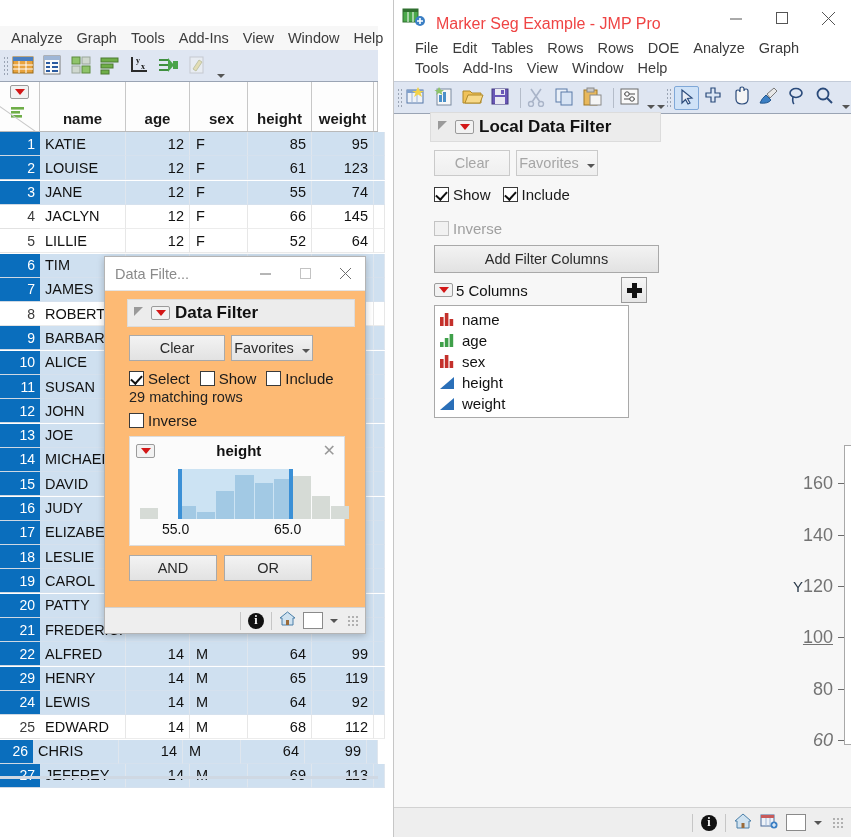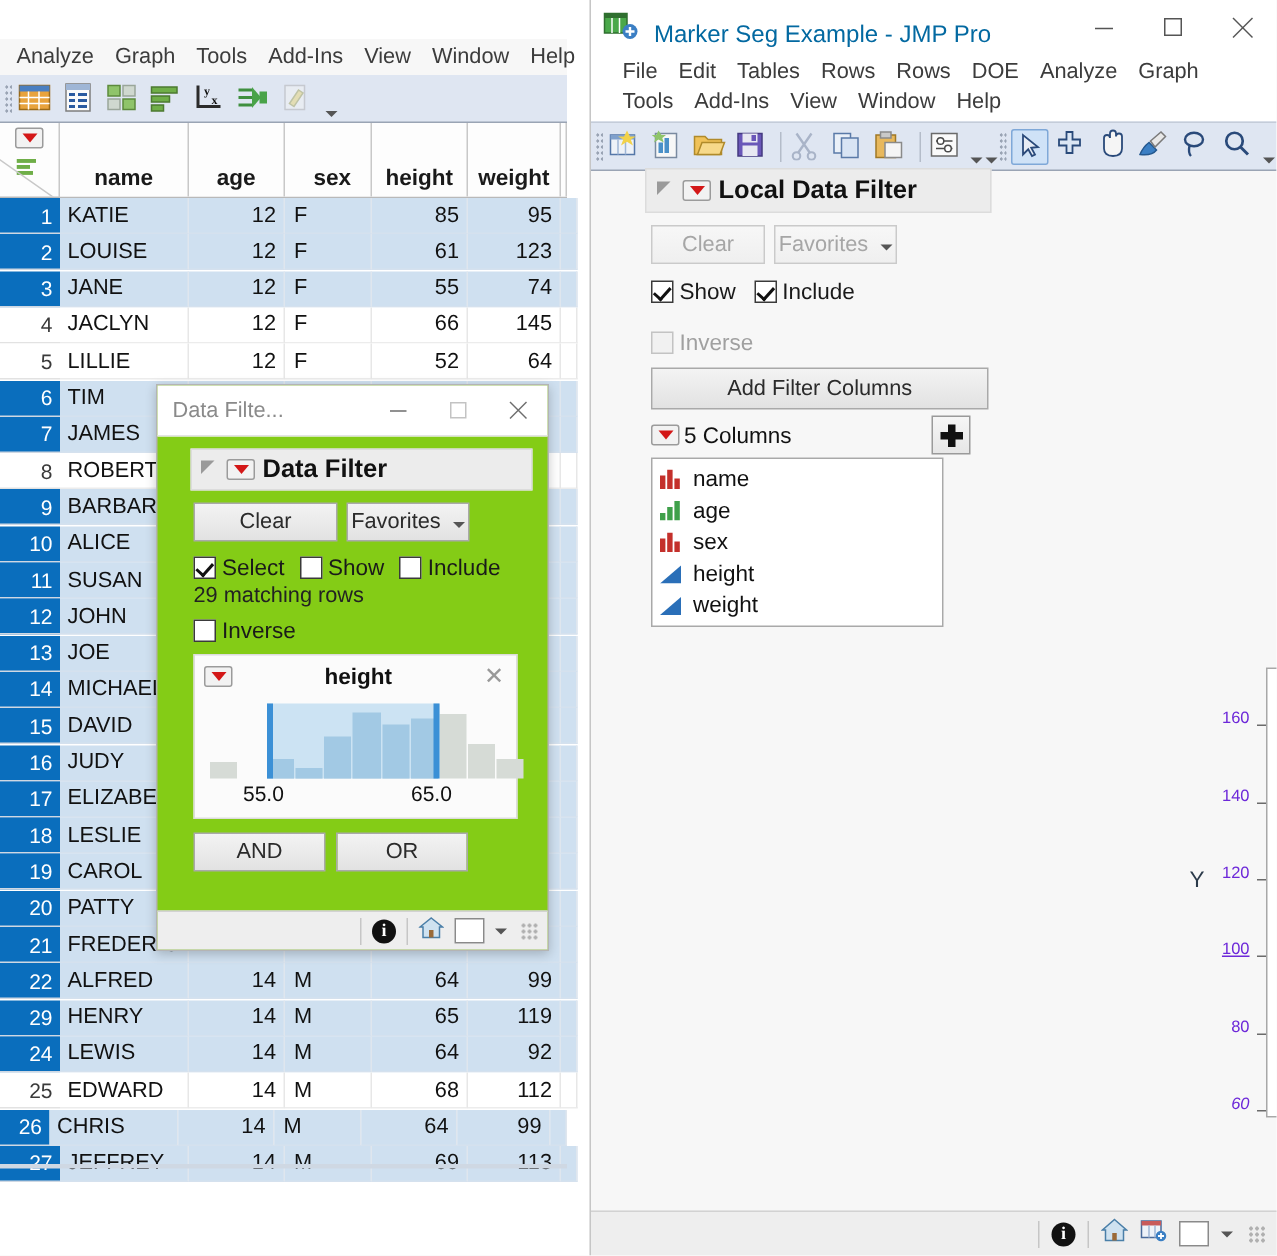--- a/index.html
+++ b/index.html
@@ -77,21 +77,21 @@
   .c-age  { width:64px; flex:0 0 64px; justify-content:flex-end; }
   .c-sex  { width:58px; flex:0 0 58px; justify-content:flex-start; padding-left:6px; }
   .c-hei  { width:64px; flex:0 0 64px; justify-content:flex-end; }
   .c-wei  { width:62px; flex:0 0 62px; justify-content:flex-end; }
   .c-pad  { flex:1 1 auto; }
   #dt-bottomline { position:absolute; left:0; top:776px; width:378px; height:3px; background:#cfd8e3; }
 
   
   #df-win {
     position:absolute; left:104px; top:256px; width:262px; height:378px;
-    background:#84cc16; border:1px solid #b4b4b4;
+    background:#fdba74; border:1px solid #b4b4b4;
     box-shadow:0 2px 7px rgba(0,0,0,.22);
   }
   #df-title { height:34px; background:#ffffff; display:flex; align-items:center;
      border-bottom:1px solid #e4e4e4; }
   #df-title .t { font-size:14.5px; color:#8a8a8a; padding-left:10px; flex:1 1 auto; }
   .wbtn { width:40px; height:32px; display:flex; align-items:center; justify-content:center; color:#6d6d6d; }
   #df-body { padding:8px 10px 0 10px; }
   .panelhead {
     display:flex; align-items:center; gap:5px; background:#ececec; border:1px solid #dcdcdc;
     padding:3px 6px; margin-left:12px;
@@ -131,21 +131,21 @@
     border-top:1px solid #d2d2d2; display:flex; align-items:center; justify-content:flex-end; gap:7px;
     padding-right:6px;
   }
 
   
   #jmp-win {
     position:absolute; left:393px; top:0; width:458px; height:837px;
     background:#f7f7f7; border-left:1px solid #c6c6c6;
   }
   #jmp-title { height:36px; background:#ffffff; display:flex; align-items:center; }
-  #jmp-title .tx { font-size:16px; color:#0369a1; padding-left:8px; flex:1 1 auto; white-space:nowrap;margin-top:12px; }
+  #jmp-title .tx { font-size:16px; color:#ef4444; padding-left:8px; flex:1 1 auto; white-space:nowrap;margin-top:12px; }
   #jmp-title .wb { width:46px; height:36px; display:flex; align-items:center; justify-content:center; color:#555; }
   #jmp-menu { padding:2px 0 3px 14px; background:#ffffff; }
   #jmp-menu .row { display:flex; }
   #jmp-menu .mi { font-size:14.5px; color:#3c3c3c; padding:2px 7px; white-space:nowrap; }
   #jmp-toolbar {
     height:33px; background:#dfe6f2; border-top:1px solid #c4ccd9; border-bottom:1px solid #9aa4b4;
     display:flex; align-items:center; padding-left:3px;
   }
   #jmp-toolbar .grip { width:5px; height:20px; margin-right:3px; flex:0 0 5px;
     background-image: radial-gradient(#9aa4b4 40%, transparent 41%); background-size:3px 4px; }
@@ -165,21 +165,21 @@
              display:flex; align-items:center; justify-content:center; }
   .plusbtn .p { position:relative; width:15px; height:15px; }
   .plusbtn .p:before, .plusbtn .p:after { content:""; position:absolute; background:#111; }
   .plusbtn .p:before { left:5px; top:0; width:5px; height:15px; }
   .plusbtn .p:after { left:0; top:5px; width:15px; height:5px; }
 
   
   #plotwrap { position:absolute; left:2px; top:432px; width:456px; height:360px; }
   #plotframe { position:absolute; left:448px; top:13px; width:382px; height:300px;
                border:1px solid #a8a8a8; background:#ffffff; }
-  .ytick { position:absolute; right:0; font-size:11px; color:#6d28d9; text-align:right; }
+  .ytick { position:absolute; right:0; font-size:18px; color:#737373; text-align:right; }
   .ytickmark { position:absolute; width:6px; height:1px; background:#6b6b6b; }
   #ylabel { position:absolute; left:399px; top:578px; font-size:15px; color:#2b3a4a; }
 
   #jmp-status {
     position:absolute; left:0; bottom:0; width:458px; height:30px; background:#eeeeee;
     border-top:1px solid #d2d2d2; display:flex; align-items:center; justify-content:flex-end;
     gap:8px; padding-right:8px;
   }
   .vsep { width:1px; height:18px; background:#c6c6c6; }
   .infoic { width:16px; height:16px; border-radius:50%; background:#111; color:#fff; font-size:12px;

